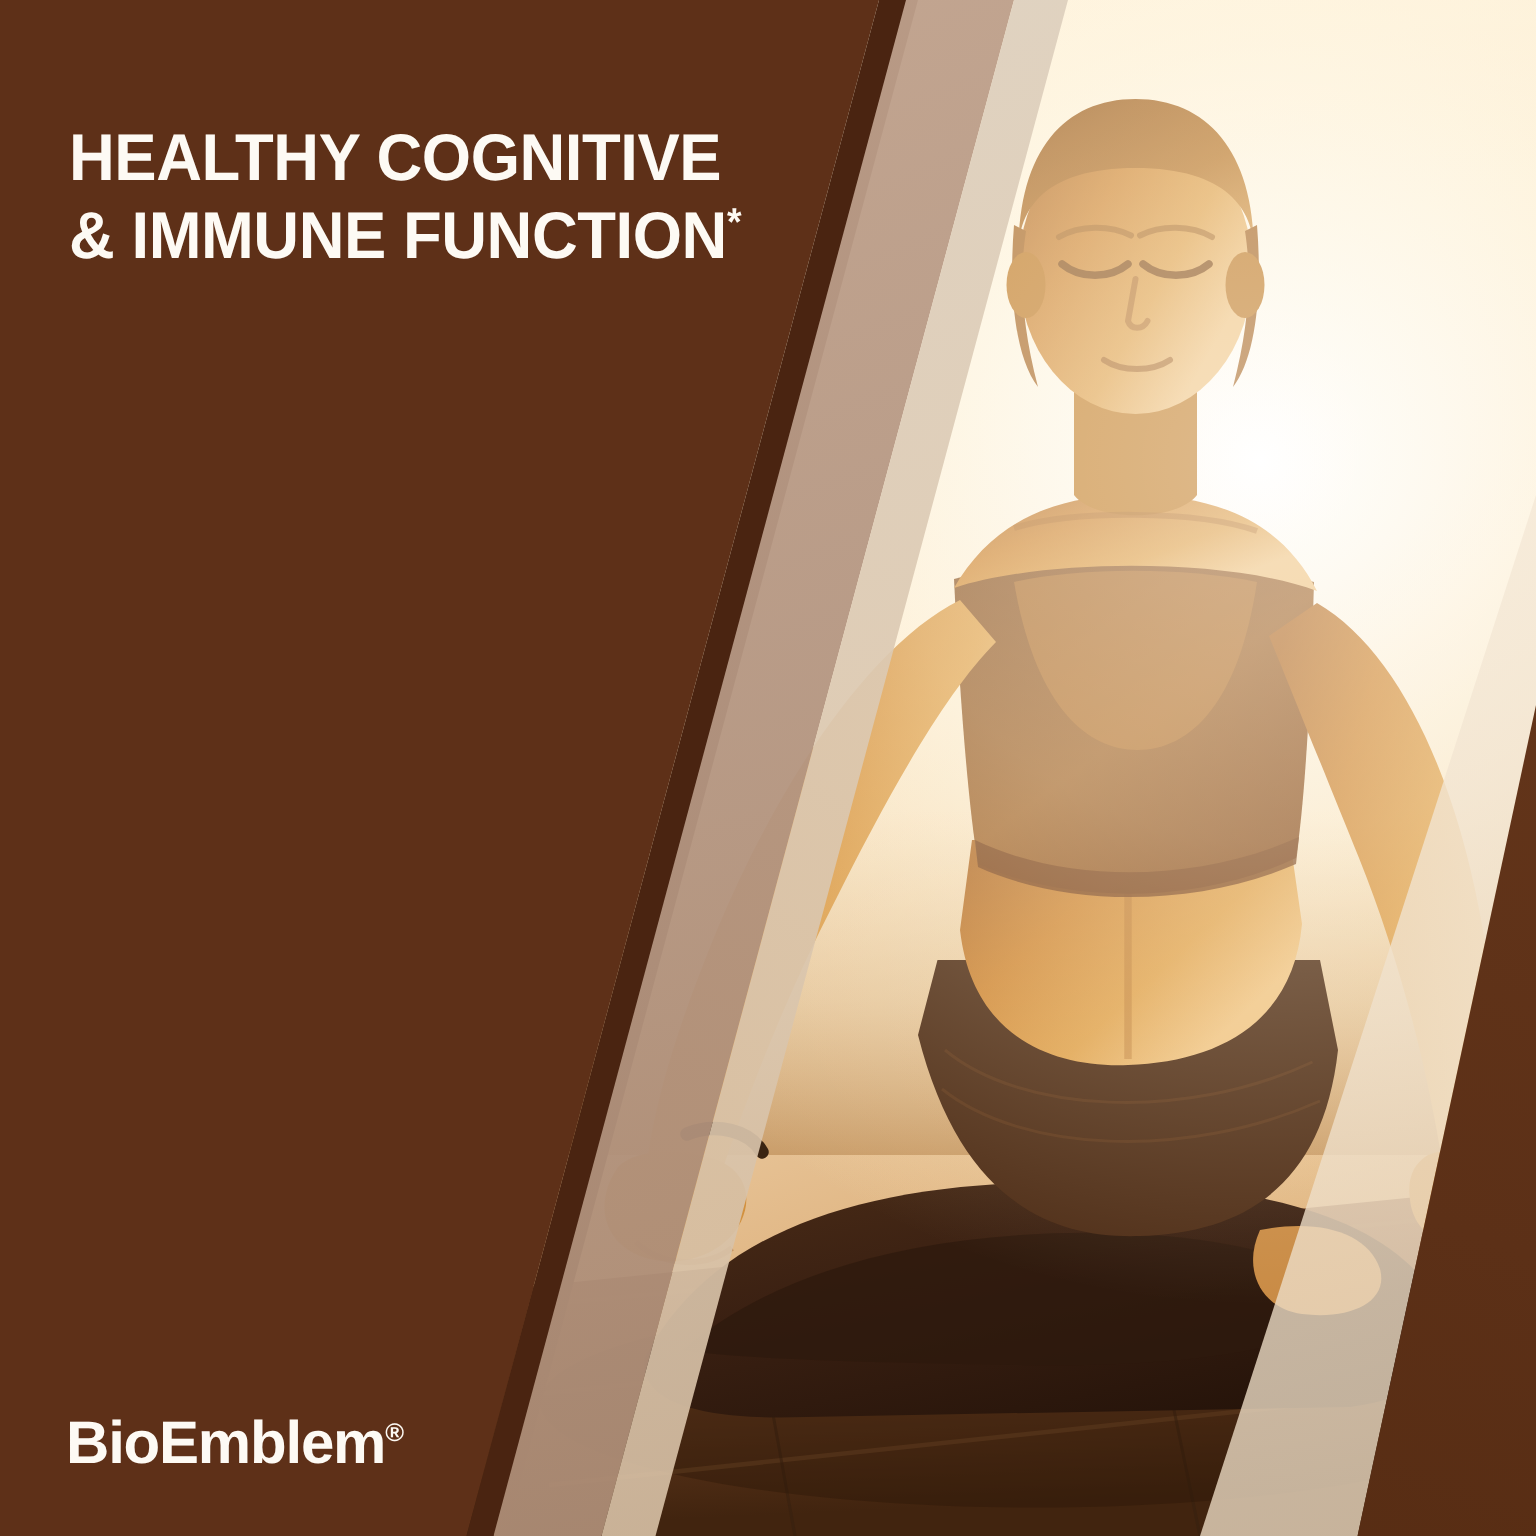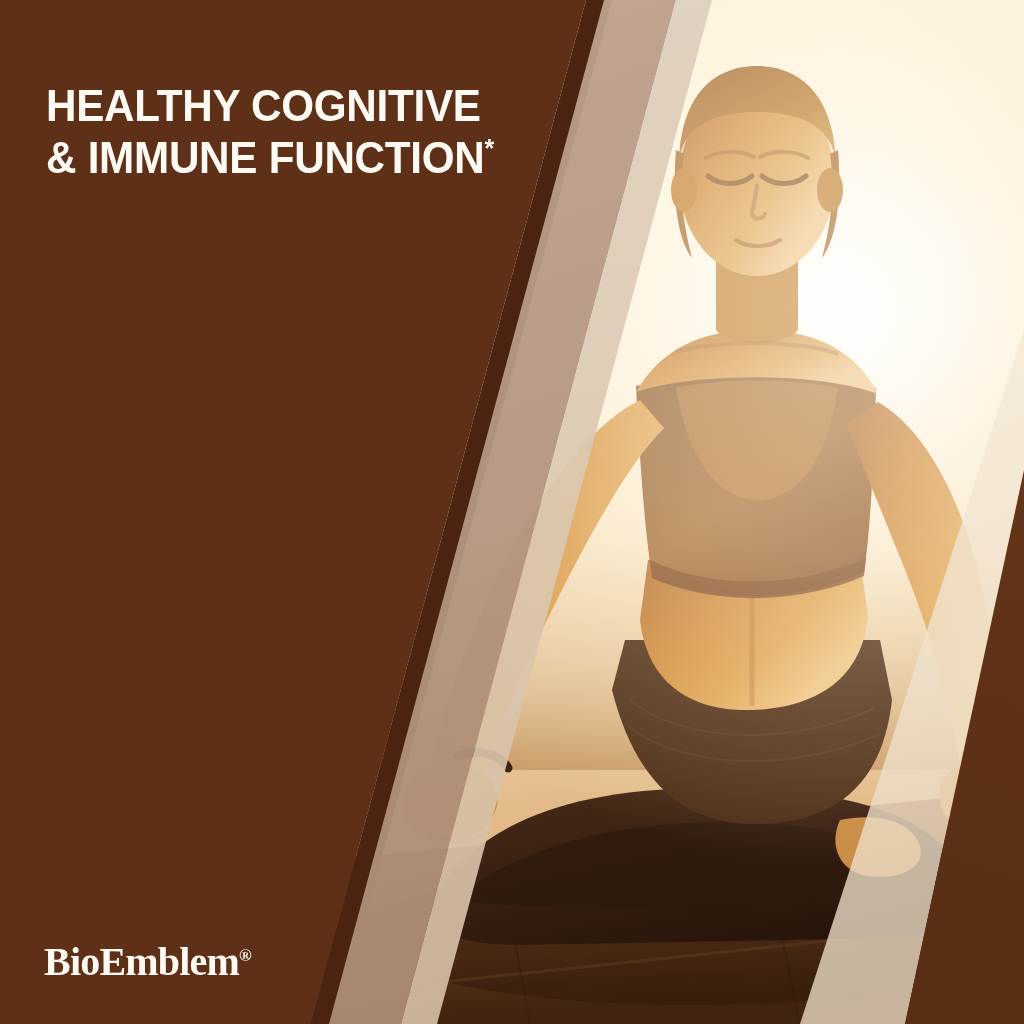--- a/index.html
+++ b/index.html
@@ -138,21 +138,21 @@
     vertical-align: super;
     line-height: 0;
   }
 
   
   .logo {
     position: absolute;
     left: 44px;
     bottom: 42px;
     color: #fdfaf4;
-    font-family: Liberation Serif, serif;
+    font-family: Liberation Sans, sans-serif;
     font-weight: bold;
     font-size: 40px;
     letter-spacing: -0.8px;
     line-height: 1;
     white-space: nowrap;
   }
   .logo .reg {
     font-size: 17px;
     vertical-align: super;
     font-weight: bold;

